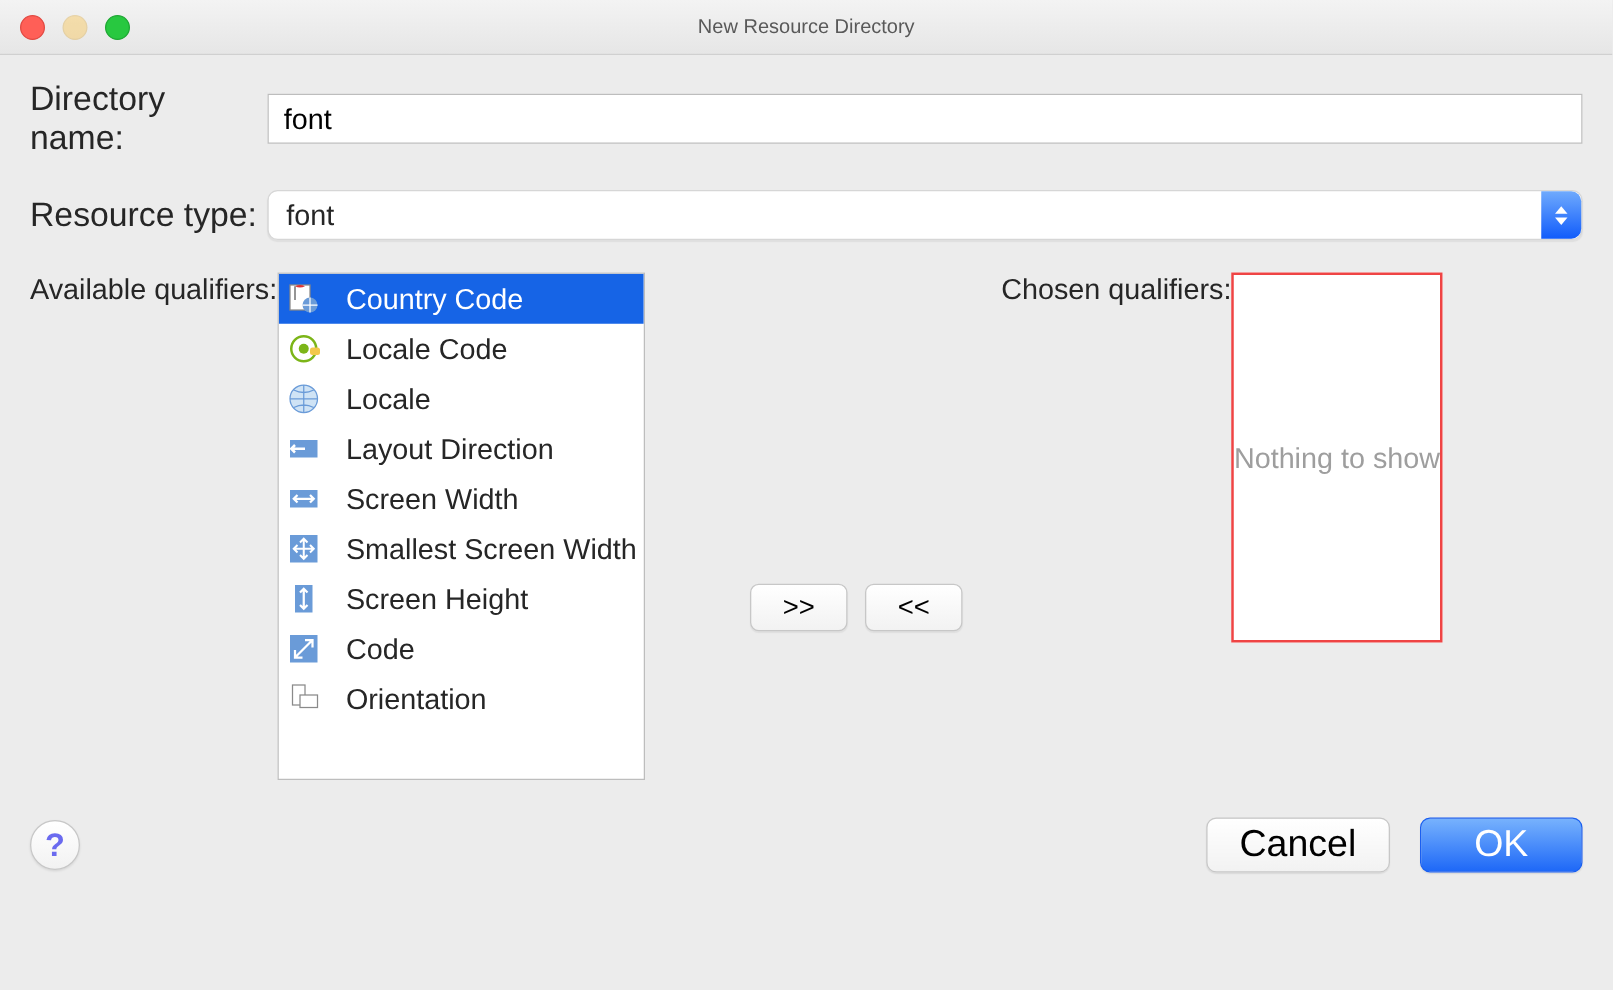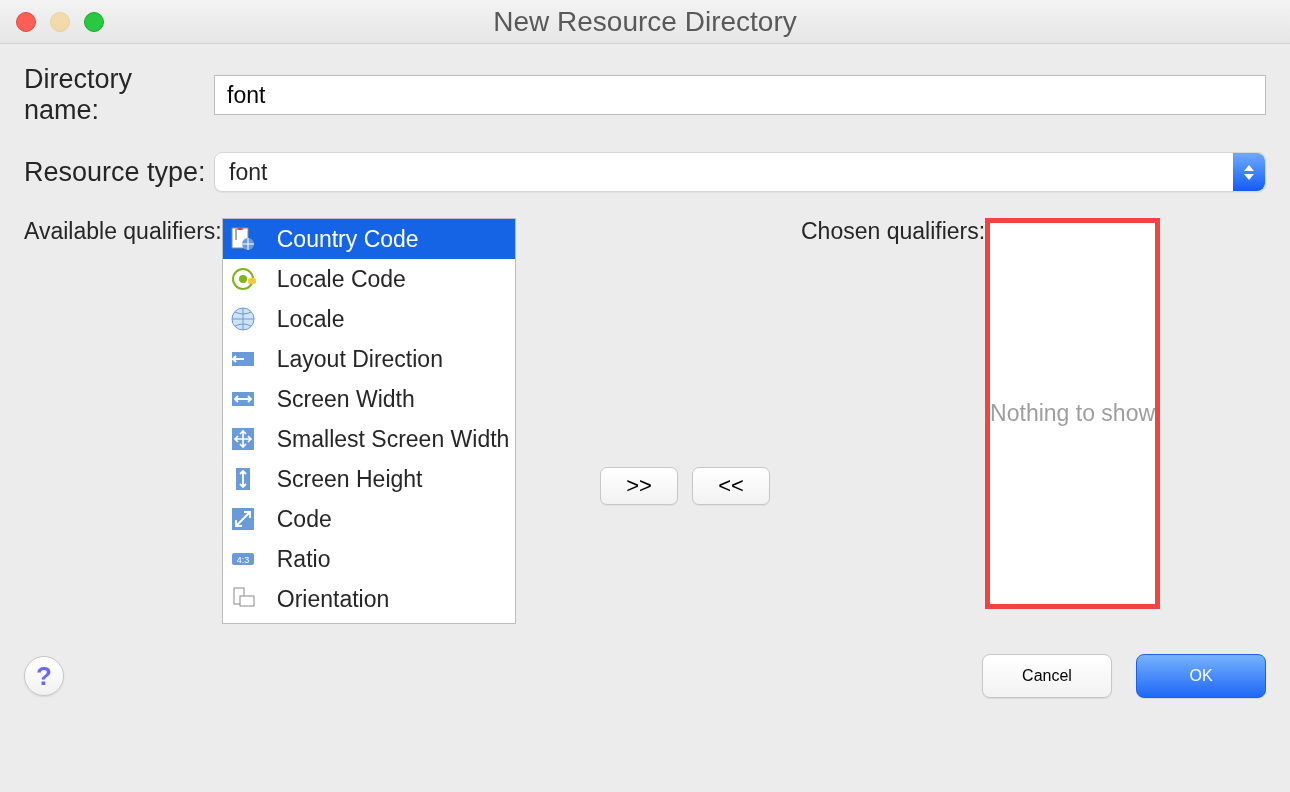--- a/index.html
+++ b/index.html
@@ -26,21 +26,21 @@
     left: 16px; top: 50%; transform: translateY(-50%);
     display: flex; gap: 14px;
   }
   .tl {
     width: 20px; height: 20px; border-radius: 50%;
     border: 1px solid rgba(0,0,0,.15);
   }
   .tl.red    { background: #ff5f57; border-color:#e14942; }
   .tl.yellow { background: #febc2e; opacity:.35; border-color:#d79e23; }
   .tl.green  { background: #28c840; border-color:#1ea733; }
-  .title { font-size: 28px; color: #595959; }
+  .title { font-size: 16px; color: #595959; }
 
   .content {
     padding: 20px 24px 16px 24px;
   }
 
   .form-row {
     display: flex;
     align-items: center;
     margin-bottom: 26px;
   }
@@ -129,23 +129,23 @@
   .listbox .item.selected {
     background: #1664e6;
     color: #fff;
   }
   .listbox .item .ic {
     width: 28px; height: 28px;
     display: flex; align-items: center; justify-content: center;
   }
 
   .emptybox {
-    border: 5px solid #ef4444;
+    border: 2px solid #ef4444;
     background: #fff;
-    height: 391px;
+    height: 296px;
     display: flex;
     align-items: center;
     justify-content: center;
     color: #9e9e9e;
     font-size: 23px;
   }
 
   .move-btn {
     width: 78px; height: 38px;
     border: 1px solid #c7c7c7;
@@ -170,21 +170,21 @@
     display: flex; align-items: center; justify-content: center;
     color: #6a6aef;
     font-size: 26px;
     font-weight: bold;
     box-shadow: 0 1px 2px rgba(0,0,0,.1);
   }
   .spacer { flex: 1; }
   .btn {
     height: 44px;
     border-radius: 8px;
-    font-size: 16px;
+    font-size: 30px;
     font-family: inherit;
     padding: 0 26px;
     margin-left: 24px;
     border: 1px solid #c7c7c7;
     background: linear-gradient(#ffffff,#f2f2f2);
     min-width: 130px;
     box-shadow: 0 1px 1px rgba(0,0,0,.08);
   }
   .btn.primary {
     border-color: #1a5ff0;
@@ -307,29 +307,20 @@
               <svg width="26" height="26" viewBox="0 0 26 26">
                 <rect x="2" y="2" width="22" height="22" fill="#6a9bd8"></rect>
                 <path d="M6 20 L20 6 M6 14 V20 H12 M20 12 V6 H14" stroke="#fff" stroke-width="1.8" fill="none"></path>
               </svg>
             </span>
             <span>Code</span>
           </div>
           <div class="item">
             <span class="ic">
               <svg width="26" height="26" viewBox="0 0 26 26">
-                <rect x="2" y="7" width="22" height="12" rx="2" fill="#6a9bd8"></rect>
-                <text x="13" y="17" text-anchor="middle" font-size="9" fill="#fff" font-family="Arial">4:3</text>
-              </svg>
-            </span>
-            <span>Ratio</span>
-          </div>
-          <div class="item">
-            <span class="ic">
-              <svg width="26" height="26" viewBox="0 0 26 26">
                 <rect x="4" y="2" width="10" height="16" fill="#fff" stroke="#8a8a8a"></rect>
                 <rect x="10" y="10" width="14" height="10" fill="#fff" stroke="#8a8a8a"></rect>
               </svg>
             </span>
             <span>Orientation</span>
           </div>
         </div>
     </div>
 
     <div class="qual-col mid">

